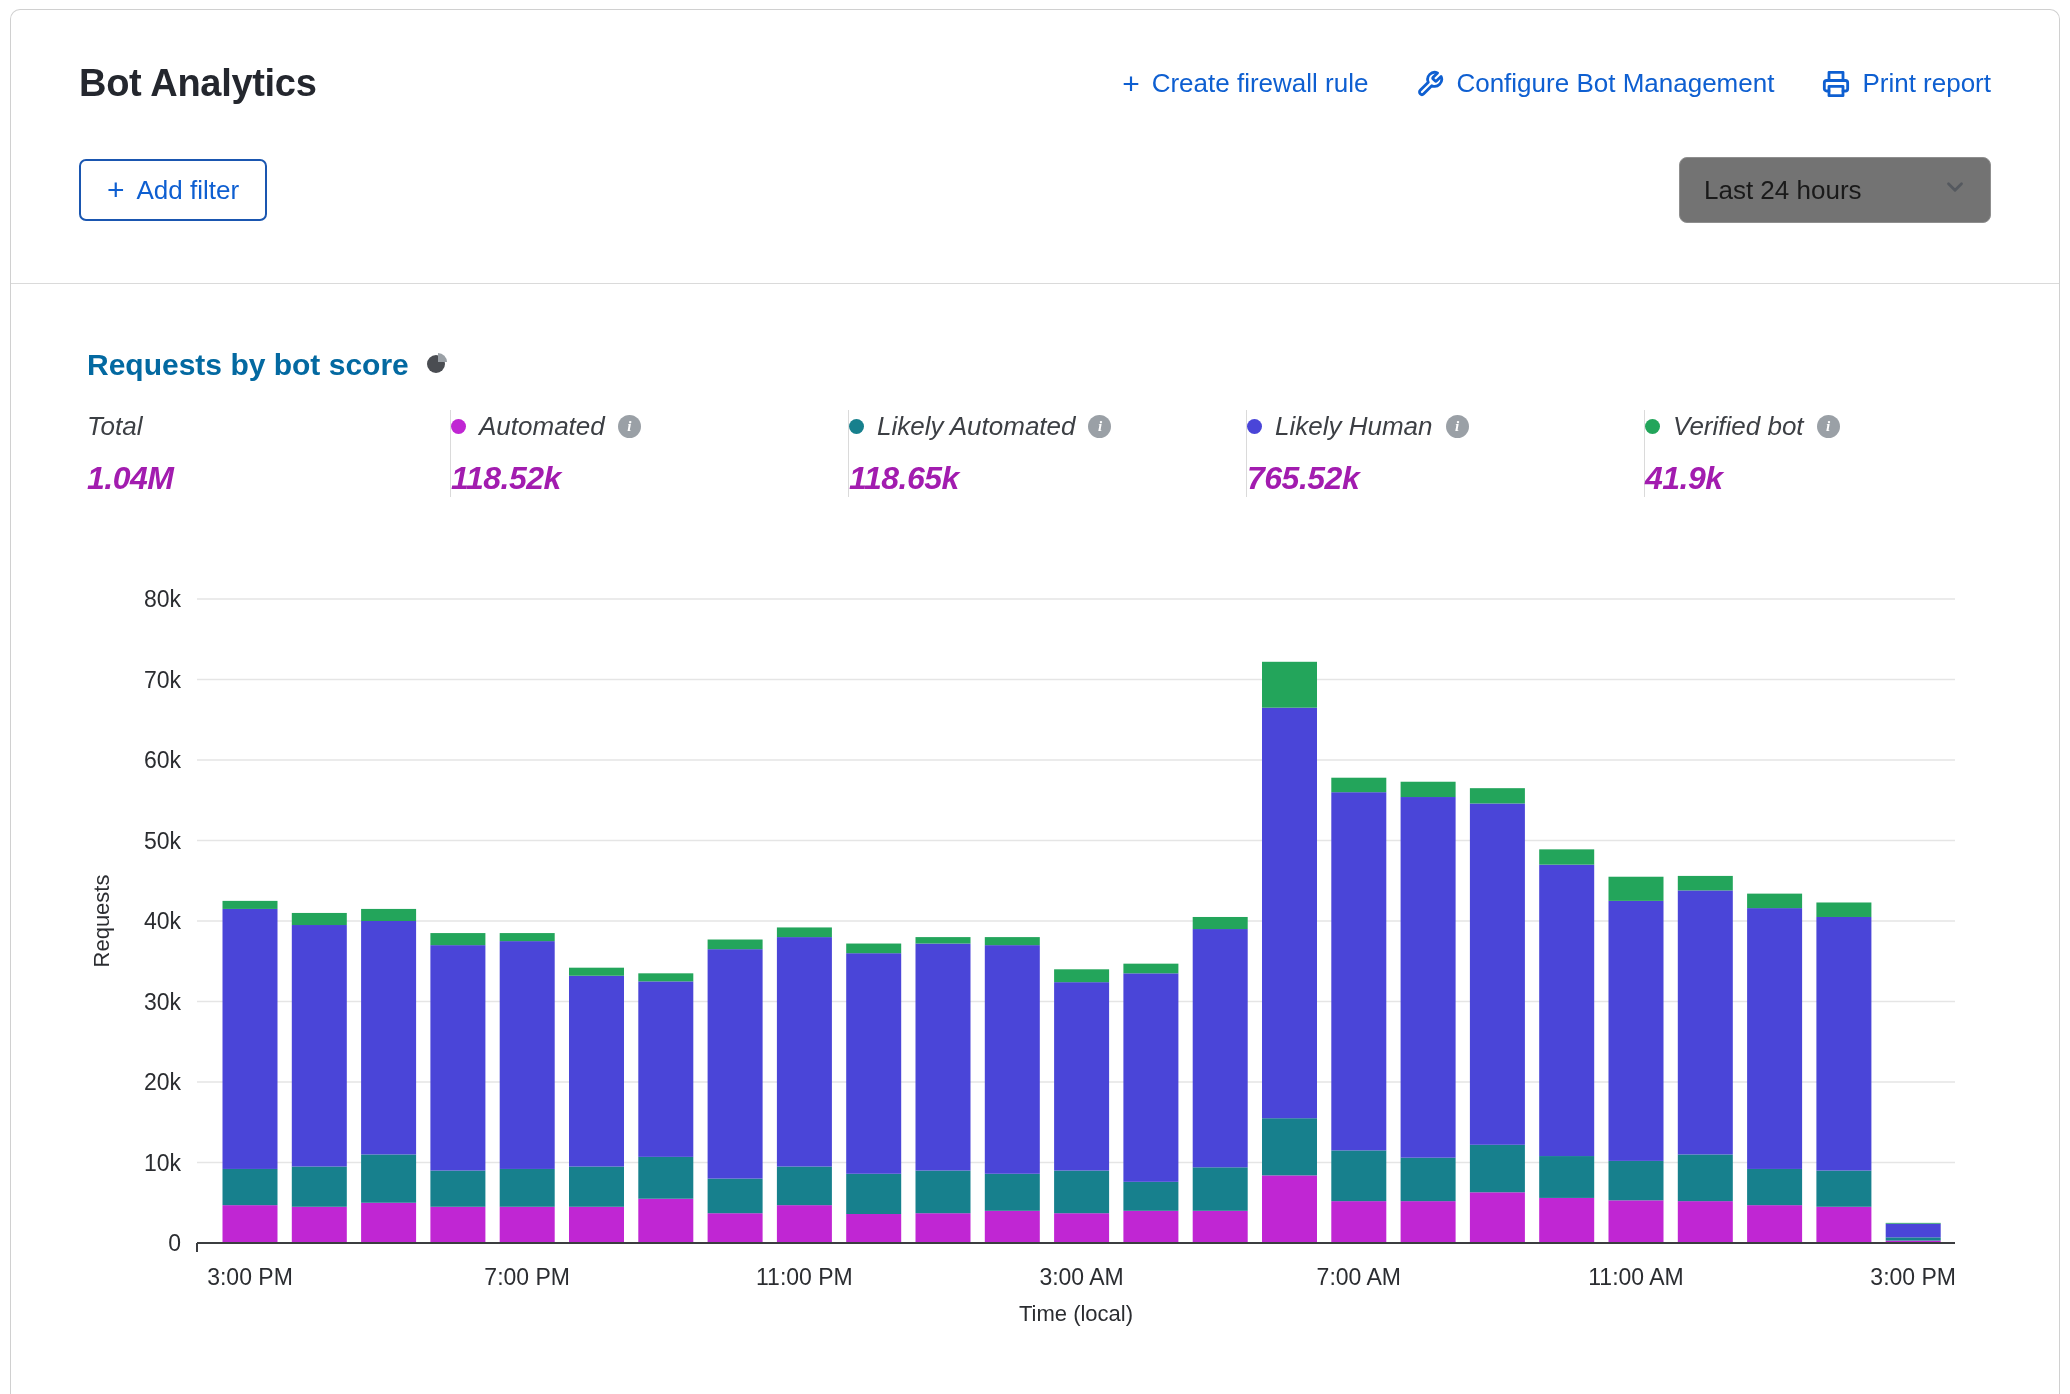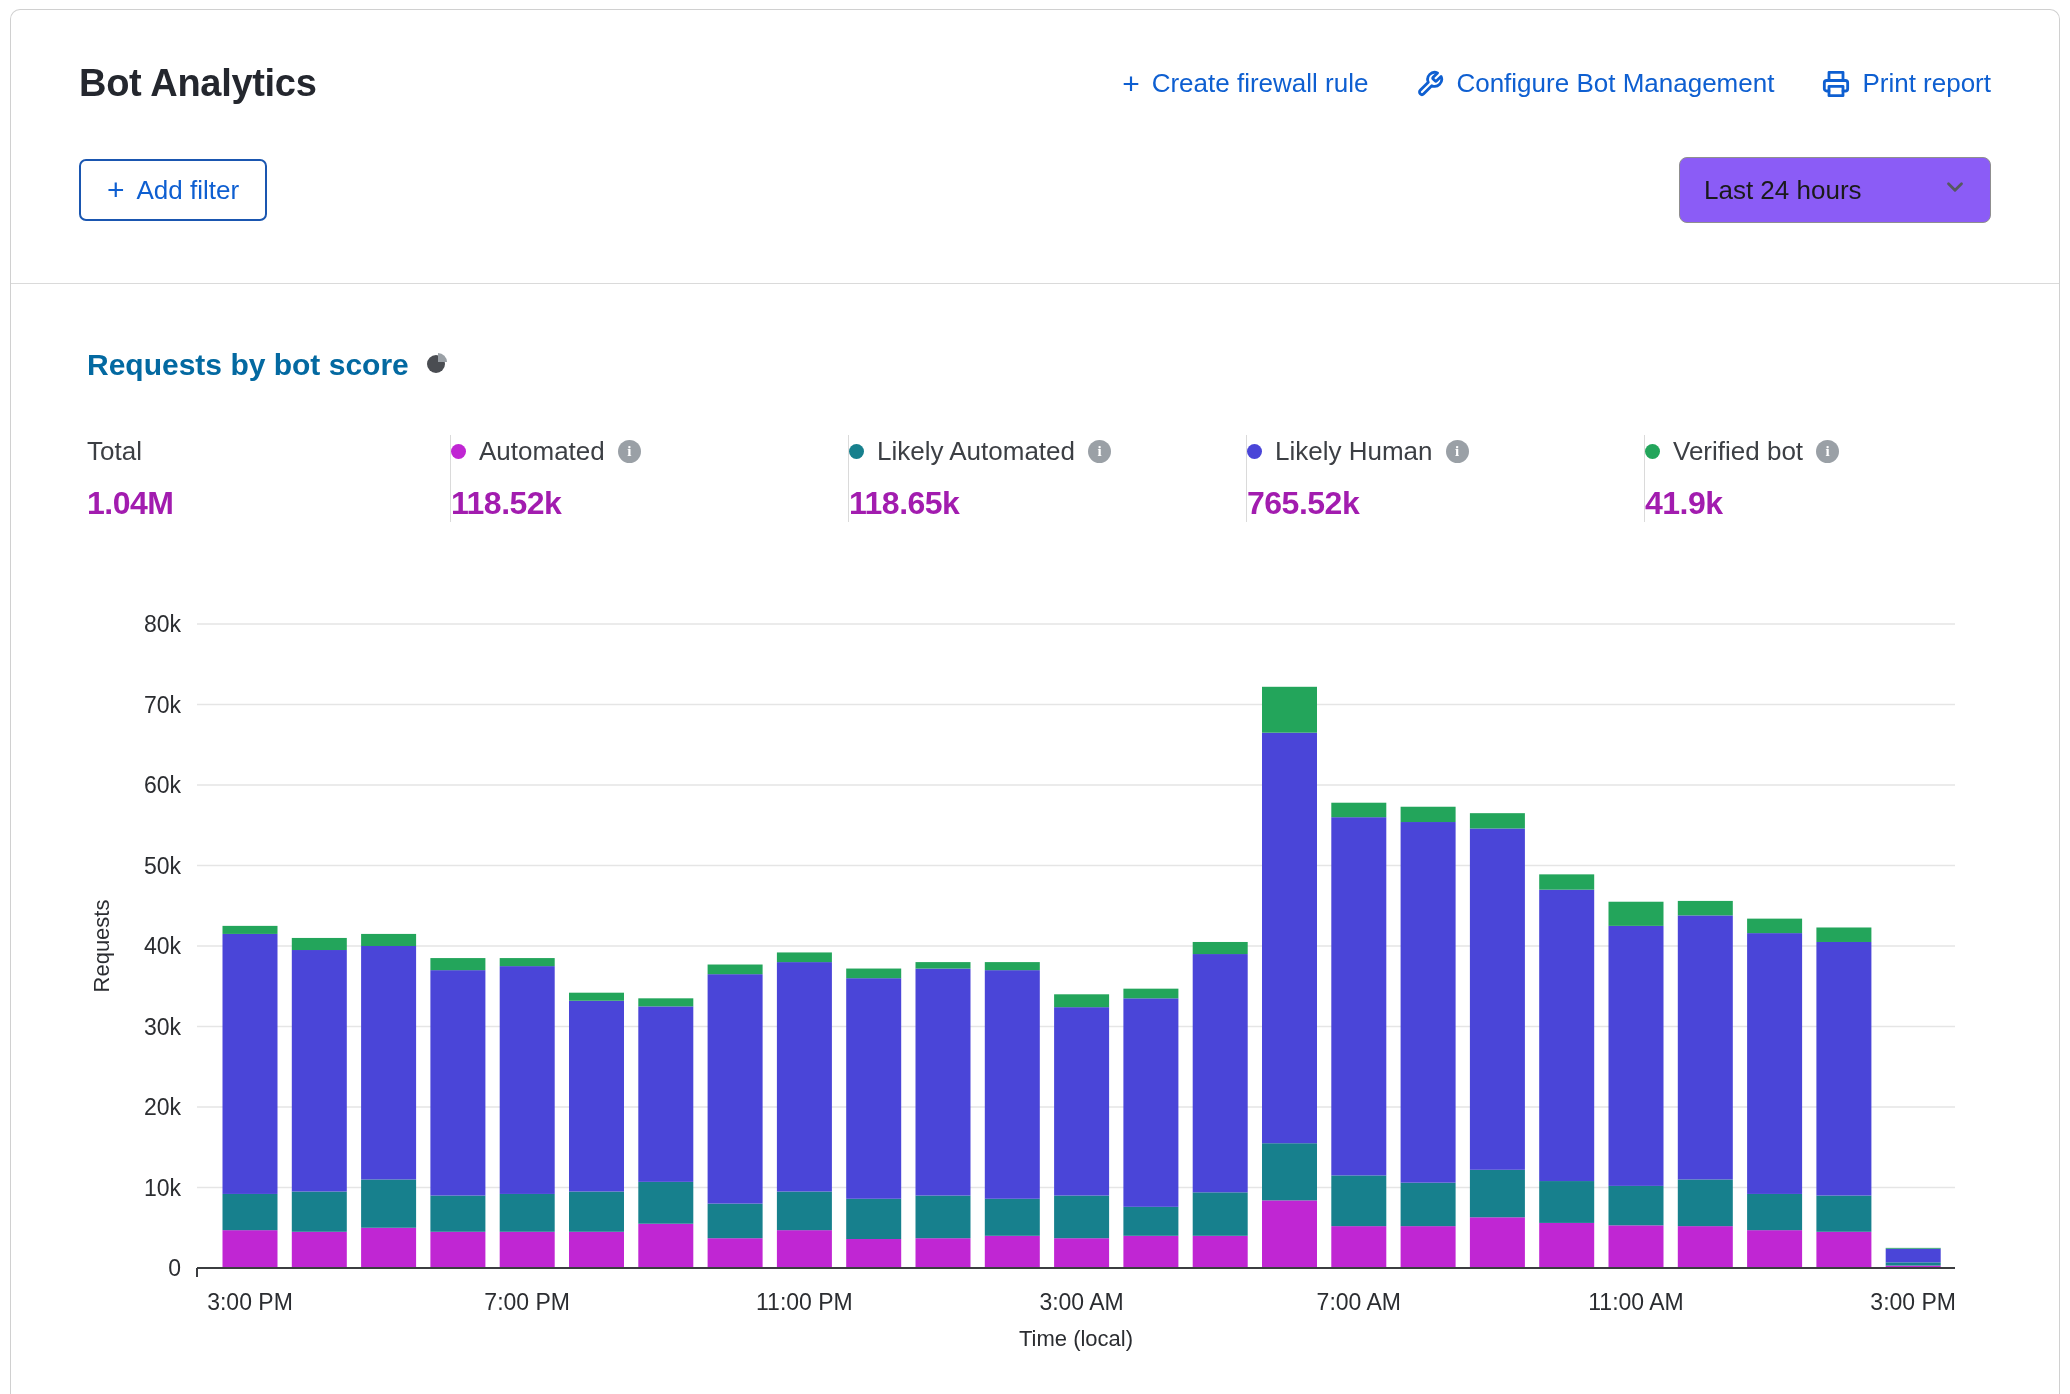--- a/index.html
+++ b/index.html
@@ -19,28 +19,28 @@
   .action-link .plus { font-size:30px; font-weight:400; line-height:1; }
   .action-link svg { display:block; }
 
   .filter-row { display:flex; justify-content:space-between; align-items:center; margin-top:52px; }
   .add-filter { display:flex; align-items:center; gap:12px; height:62px; padding:0 26px;
                 background:#fff; border:2px solid #1a56b0; border-radius:7px; color:#0e5fd1;
                 font-size:26px; font-family:inherit; cursor:pointer; }
   .add-filter .plus { font-size:30px; line-height:1; }
   .dropdown { display:flex; align-items:center; justify-content:space-between; width:312px; height:66px;
               padding:0 22px 0 24px; border:1.5px solid #8f8f8f; border-radius:8px; font-size:26px;
-              color:#1a1a1a; cursor:pointer; background:#8b5cf6; }
+              color:#1a1a1a; cursor:pointer; background:#737373; }
 
   
   .content { padding:64px 0 0 0; }
   .section-title-row { display:flex; align-items:center; gap:16px; padding:0 76px; }
   h2 { font-size:30px; font-weight:700; color:#0369a1; }
 
-  .stats-row { display:flex; margin-top:53px; padding:0 76px; }
+  .stats-row { display:flex; margin-top:28px; padding:0 76px;font-style:italic; }
   .stat { width:398px; border-left:1.5px solid #dadada; }
   .stat.total { width:363px; padding-left:0; border-left:none; }
   .stat:last-child { flex:1; }
   .stat-label-row { display:flex; align-items:center; gap:13px; font-size:26px; color:#3c3f44; height:32px; }
   .dot { width:15px; height:15px; border-radius:50%; flex:0 0 auto; }
   .info { width:23px; height:23px; border-radius:50%; background:#9aa0a6; color:#fff; font-size:15px;
           font-weight:700; display:flex; align-items:center; justify-content:center;
           font-family:"Liberation Serif", serif; }
   .stat-value { margin-top:18px; font-size:32px; font-weight:700; color:#a21caf; letter-spacing:-0.5px; }
 

